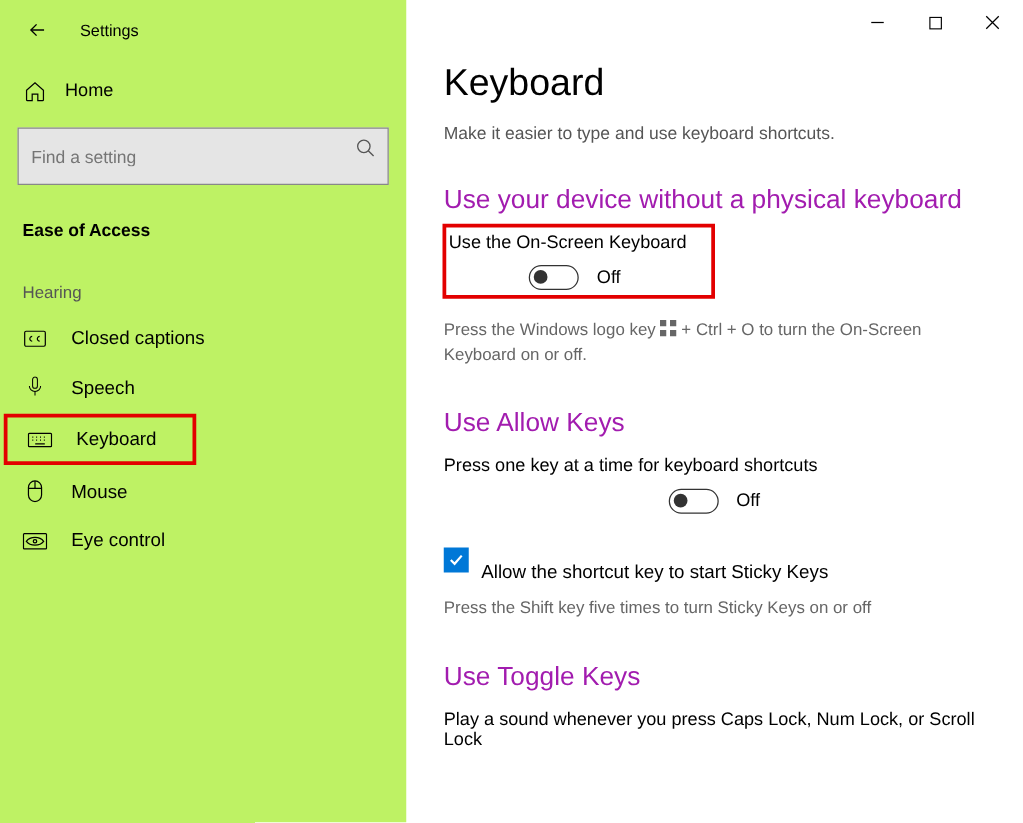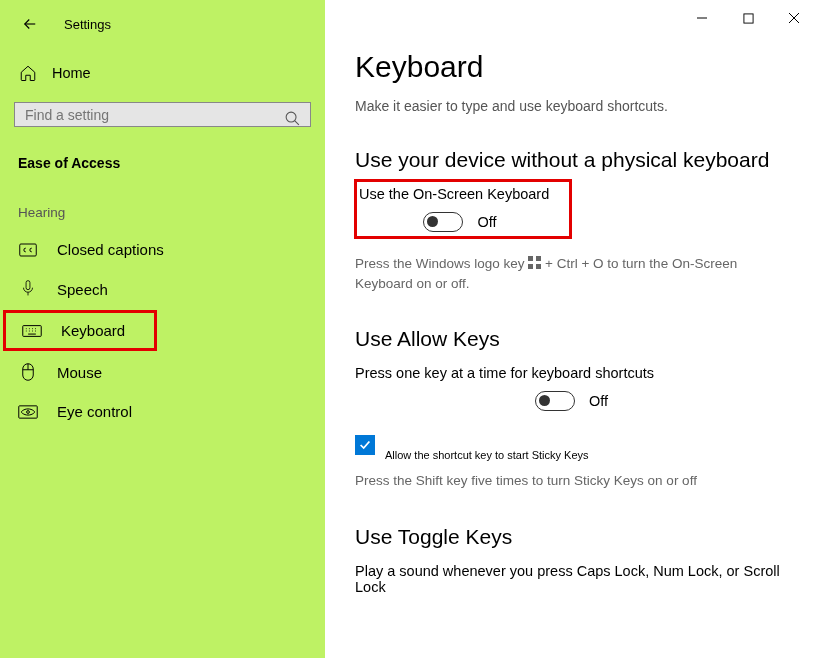--- a/index.html
+++ b/index.html
@@ -8,55 +8,55 @@
     .sidebar { width: 325px; height: 100%; background: #bef264; padding: 12px 0; }
     .titlebar { display: flex; align-items: center; padding: 0 18px 10px; }
     .back-btn { width: 24px; height: 24px; display: flex; align-items: center; justify-content: center; cursor: pointer; }
     .title { font-size: 13px; margin-left: 22px; color: #000; }
     
     .home-row { display: flex; align-items: center; padding: 8px 18px; margin-top: 10px; cursor: pointer; }
     .home-row .icon { width: 20px; display: flex; align-items: center; justify-content: center; }
     .home-row .label { margin-left: 14px; font-size: 14.5px; color: #000; }
     
     .search-wrap { margin: 12px 14px; position: relative; }
-    .search-input { width: 100%; height: 25px; border: 1px solid #888; background: #e5e5e5; padding: 0 36px 0 10px; font-size: 14px; outline: none; }
+    .search-input { width: 100%; height: 46px; border: 1px solid #888; background: #e5e5e5; padding: 0 36px 0 10px; font-size: 14px; outline: none; }
     .search-icon { position: absolute; right: 10px; top: 8px; }
     
     .category { font-size: 14px; font-weight: 600; padding: 16px 18px 10px; color: #000; }
     .subcategory { font-size: 13.5px; padding: 24px 18px 10px; color: #555; }
     
     .nav-item { display: flex; align-items: center; padding: 11px 18px; cursor: pointer; }
     .nav-item .icon { width: 20px; display: flex; align-items: center; justify-content: center; }
     .nav-item .label { margin-left: 19px; font-size: 15px; color: #000; }
     
     .highlight-red { outline: 3px solid #e30000; outline-offset: -2px; }
     .keyboard-highlight { margin: 2px 10px 2px 4px; width: 152px; }
     
     .main { flex: 1; padding: 0 30px 20px; position: relative; overflow: hidden; }
     .window-controls { position: absolute; top: 8px; right: 14px; display: flex; gap: 26px; }
     .window-controls div { width: 20px; height: 20px; display: flex; align-items: center; justify-content: center; cursor: pointer; font-size: 14px; }
     
     h1 { font-size: 30px; font-weight: 400; margin-top: 50px; color: #000; }
     .subtitle { font-size: 14px; color: #555; margin-top: 14px; }
-    h2 { font-size: 21px; font-weight: 400; margin-top: 34px; color: #000000; }
+    h2 { font-size: 21px; font-weight: 400; margin-top: 34px; color: #a21caf; }
     .setting-label { font-size: 14.5px; margin-top: 14px; color: #000; }
     
     .toggle-row { display: flex; align-items: center; margin-top: 10px; justify-content: center; }
     .toggle { width: 40px; height: 20px; border: 1.5px solid #333; border-radius: 10px; position: relative; cursor: pointer; background: #fff; }
     .toggle::after { content: ""; position: absolute; width: 11px; height: 11px; background: #333; border-radius: 50%; top: 3px; left: 3px; }
     .toggle-state { margin-left: 14px; font-size: 14.5px; }
     
     .help-text { font-size: 13.5px; color: #666; margin-top: 16px; line-height: 1.45; }
     
     .section-box { margin-top: 8px; padding: 6px 10px 6px 4px; width: 216px; }
     
     .checkbox-row { display: flex; align-items: center; margin-top: 18px; }
     .checkbox { width: 20px; height: 20px; background: #0078d7; display: flex; align-items: center; justify-content: center; cursor: pointer; }
     .checkbox svg { stroke: #fff; }
-    .checkbox-label { margin-left: 10px; font-size: 11px; margin-top: 20px; }
+    .checkbox-label { margin-left: 10px; font-size: 15px; margin-top: 20px; }
     .help-text.tight { margin-top: 10px; }
     
     .win-key { display: inline-block; width: 13px; height: 13px; position: relative; vertical-align: -1px; }
     .win-key span { position: absolute; width: 5px; height: 5px; background: #666; }
     .win-key .a { top: 0; left: 0; } .win-key .b { top: 0; right: 0; }
     .win-key .c { bottom: 0; left: 0; } .win-key .d { bottom: 0; right: 0; }
 
     svg { display: block; }
   </style>
 </head>

